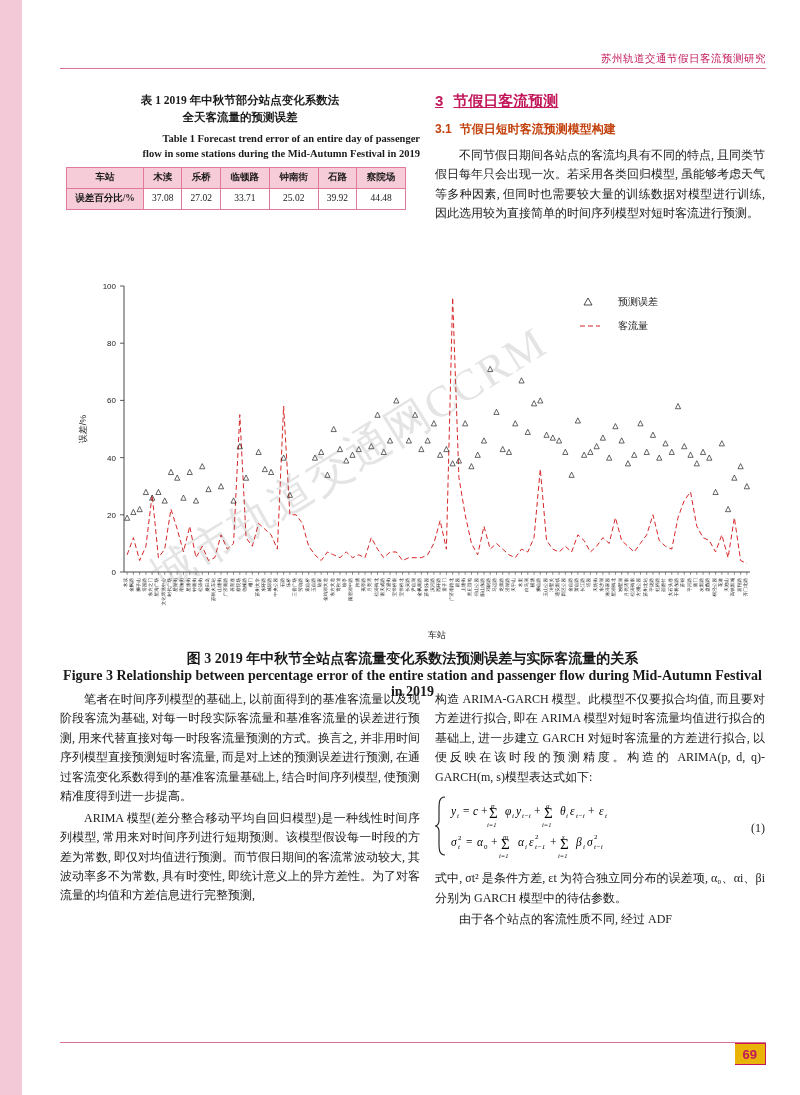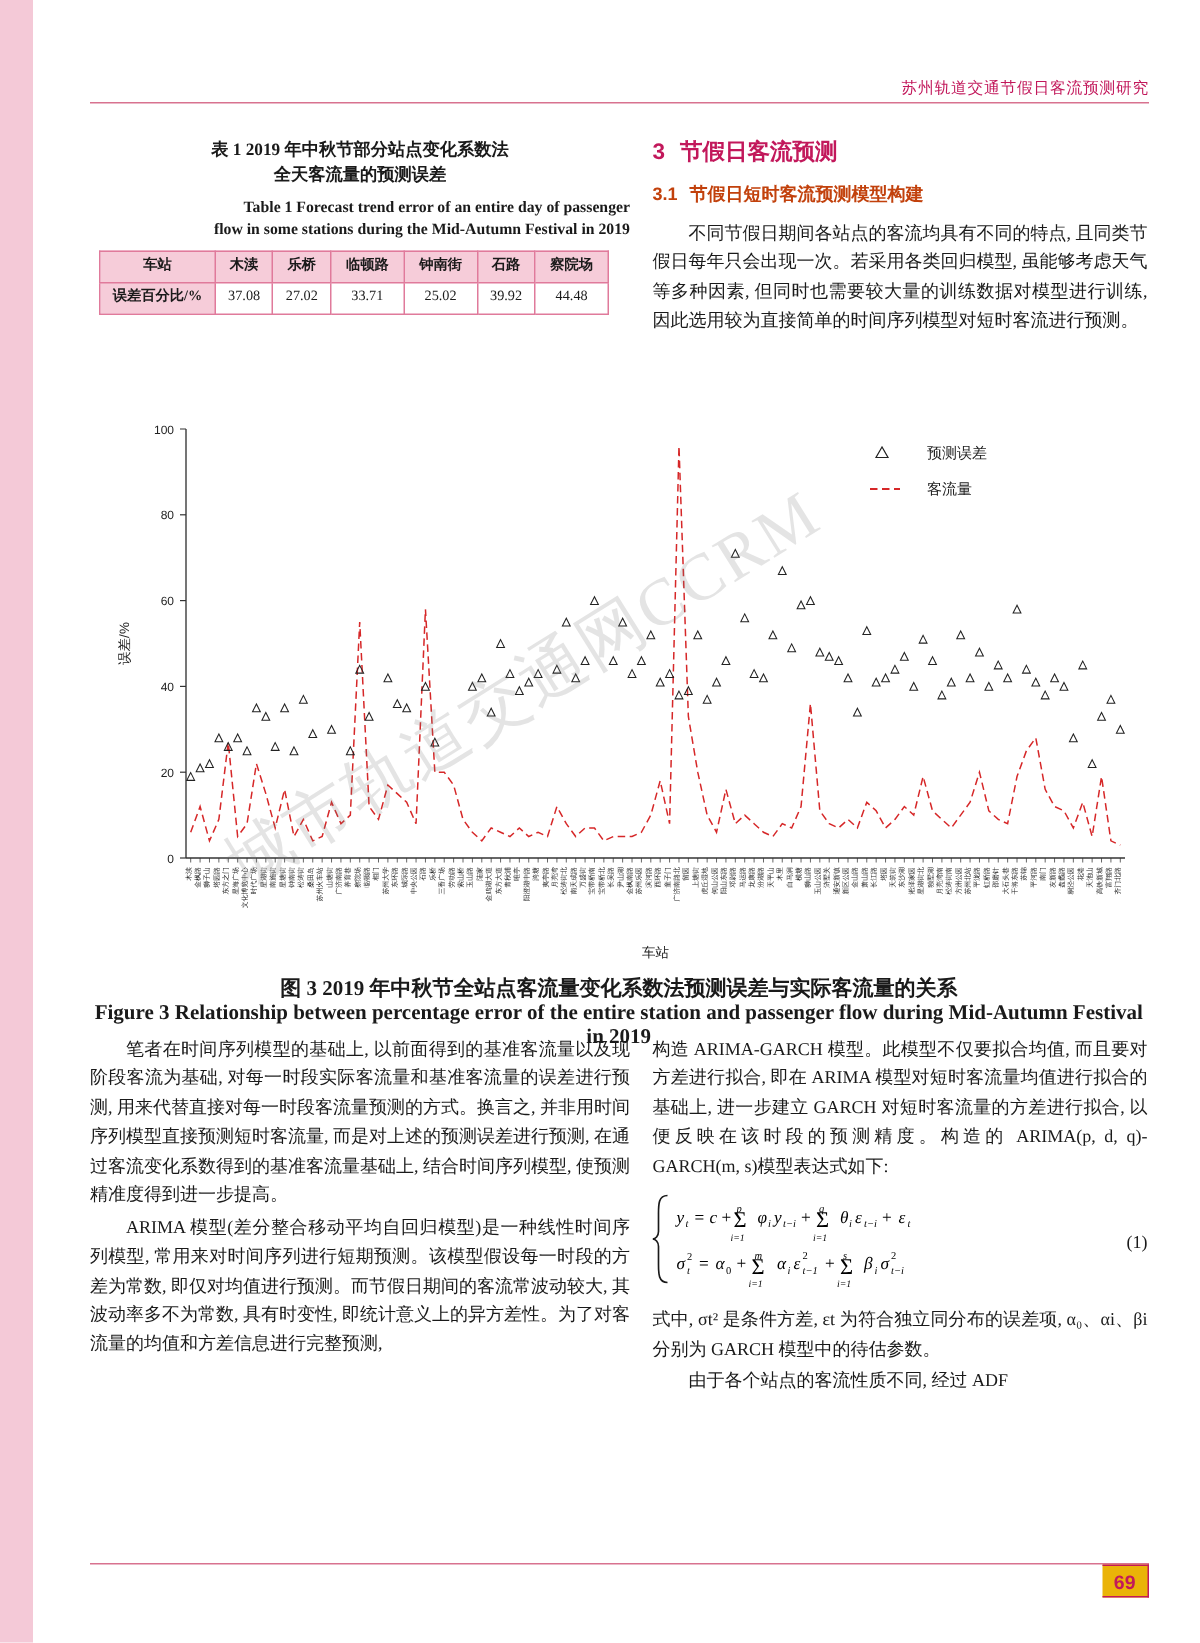--- a/index.html
+++ b/index.html
@@ -65,21 +65,21 @@
     font-weight:bold;
   }
   table.data td.rowhdr{
     background:#f6ccd9;
     font-weight:bold;
     width:72px;
   }
   
   h2.sec{
     font-family:"Liberation Sans",sans-serif;
-    color:#c2185b;font-size:15px;margin:0 0 10px 0;font-weight:bold;
+    color:#c2185b;font-size:15px;margin:0 0 10px 0;font-weight:bold;text-decoration:underline;
   }
   h2.sec .num{margin-right:10px;}
   h3.sub{
     font-family:"Liberation Sans",sans-serif;
     color:#c2410c;font-size:12px;margin:0 0 8px 0;font-weight:bold;
   }
   h3.sub .num{margin-right:8px;}
   p.body{
     margin:0 0 2px 0;font-size:12px;line-height:1.62;text-align:justify;
     text-indent:0;

